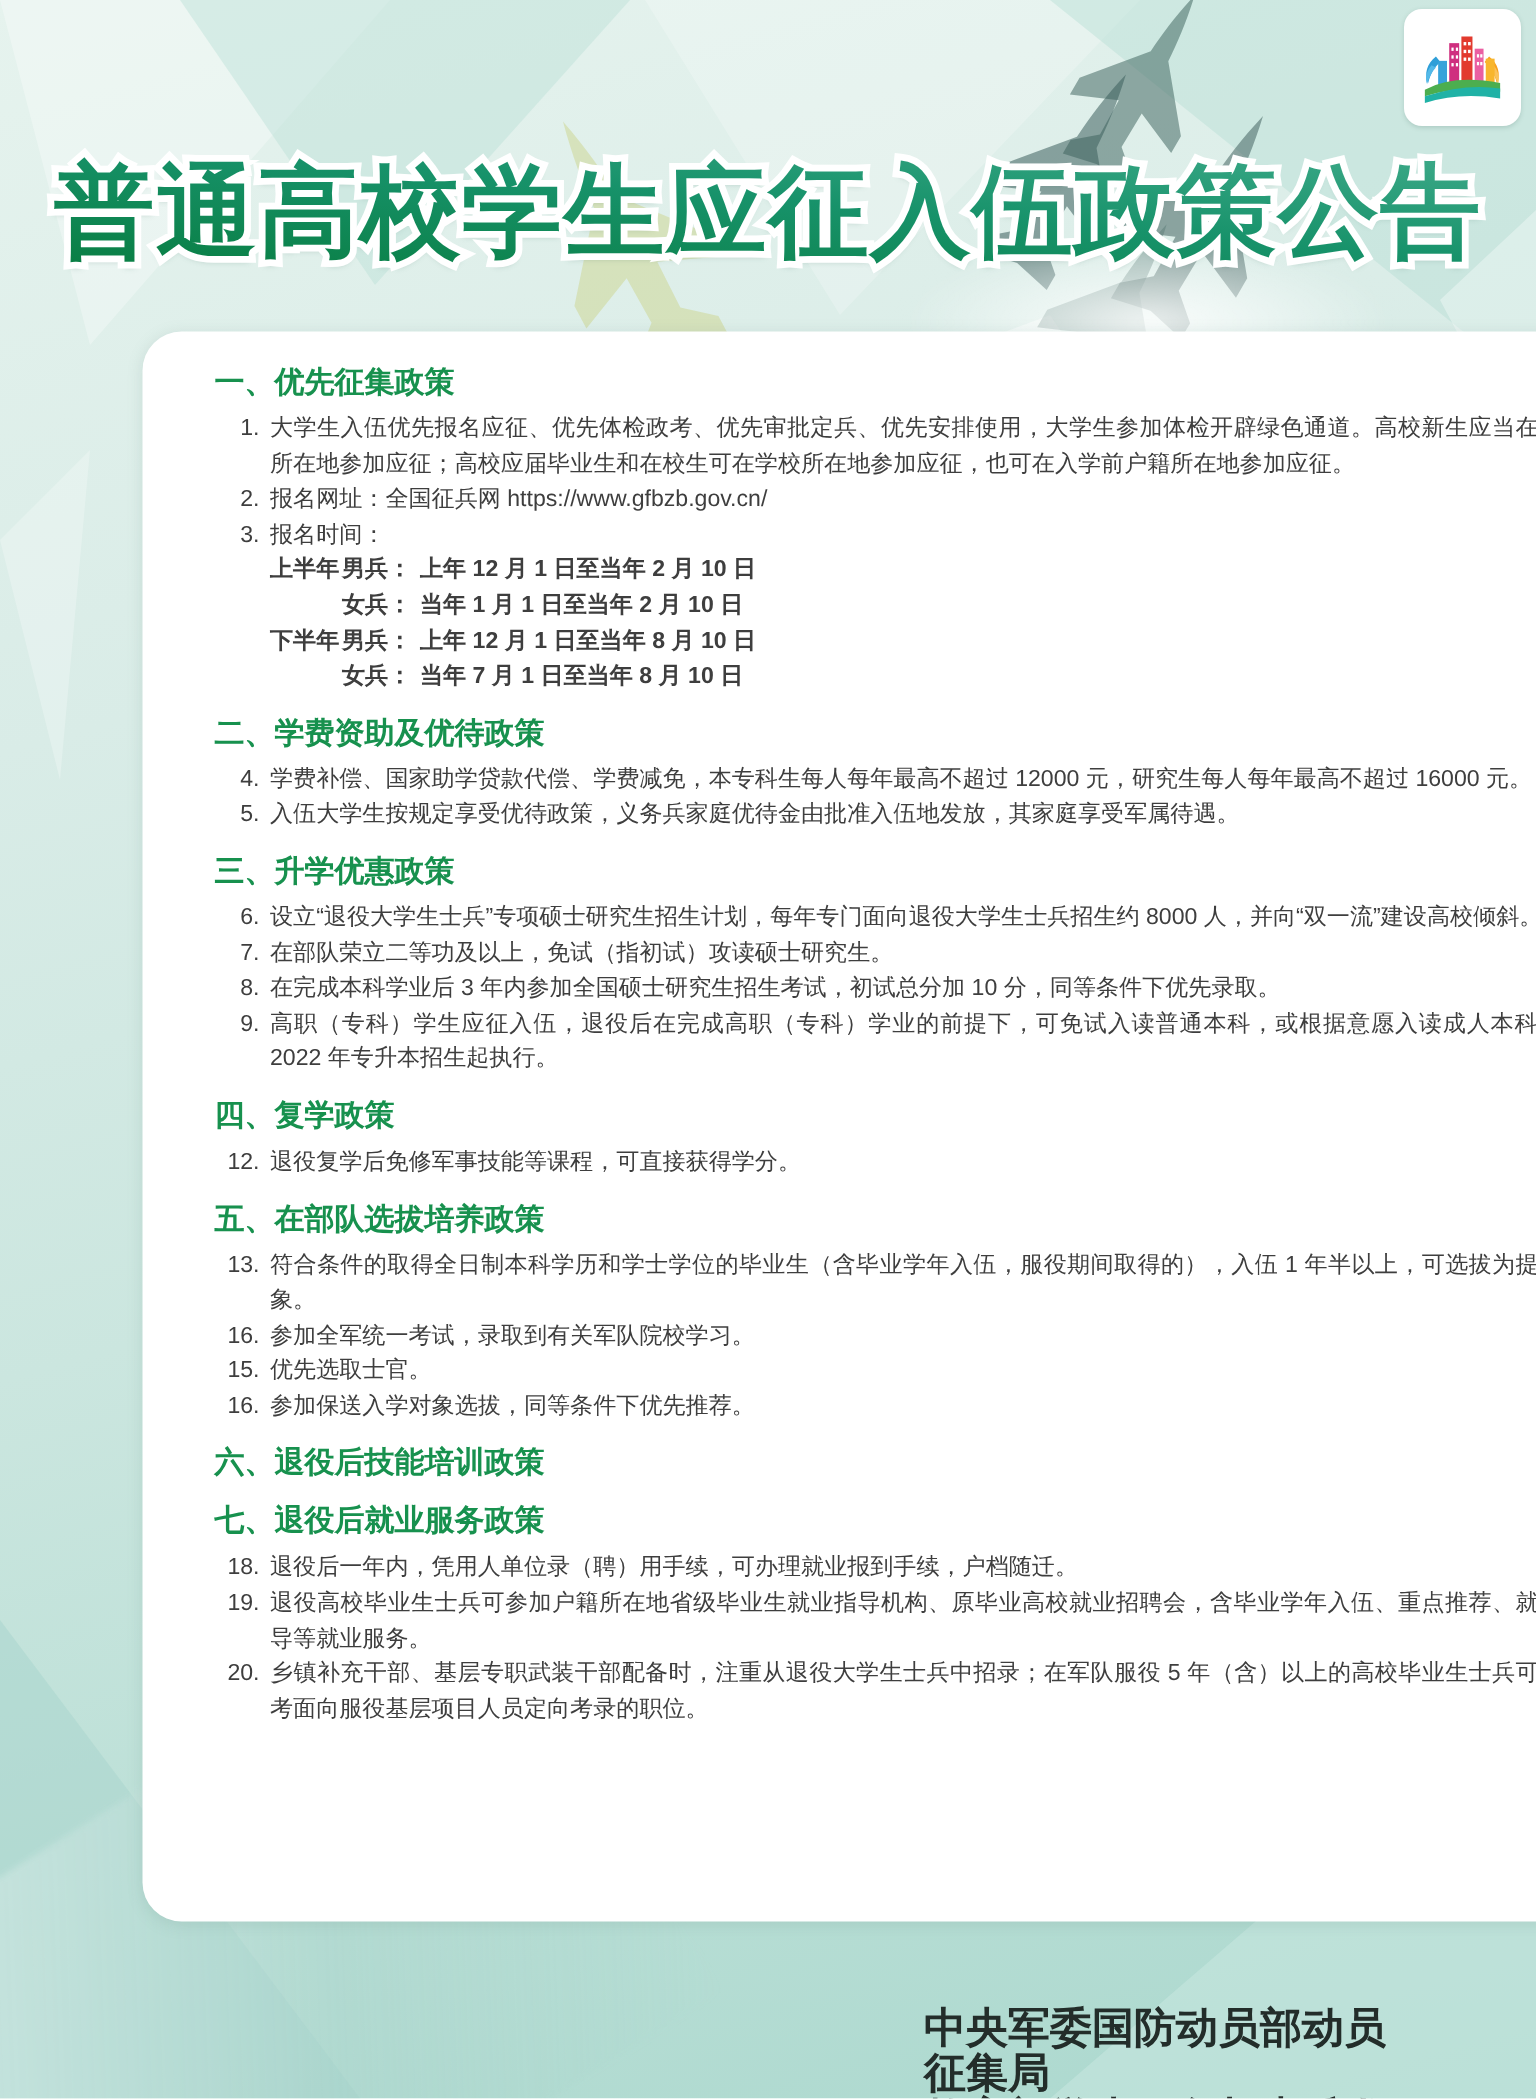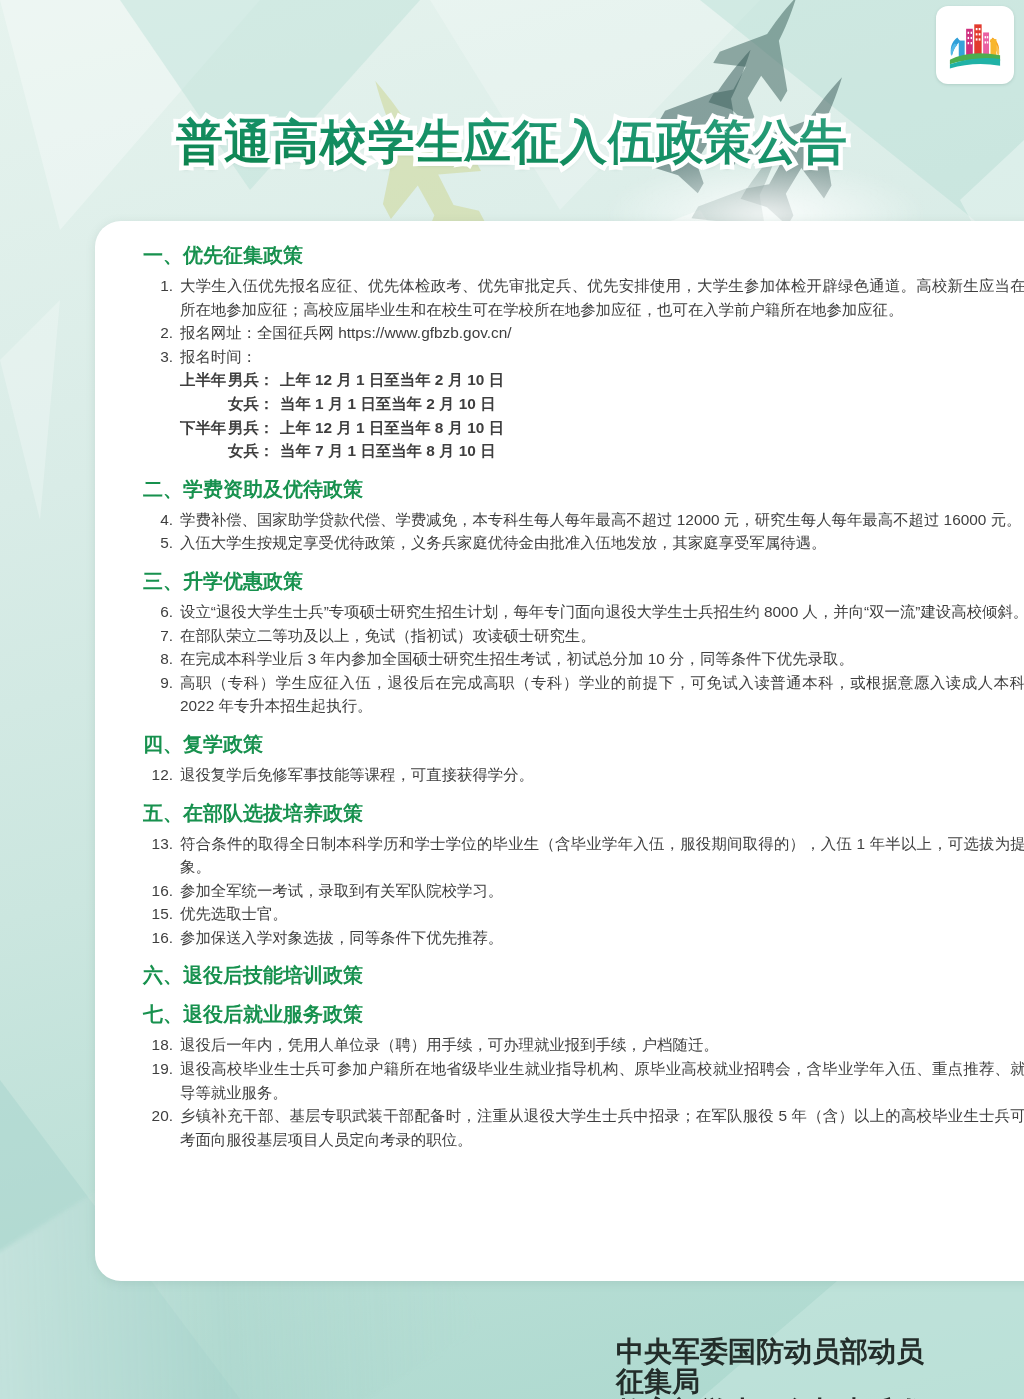--- a/index.html
+++ b/index.html
@@ -11,21 +11,21 @@
   
   .bg-svg { position:absolute; inset:0; width:100%; height:100%; }
   .cloud-blob { position:absolute; left:600px; top:160px; width:330px; height:110px;
     background:radial-gradient(ellipse at center,rgba(255,255,255,.85),rgba(255,255,255,0) 70%);
     filter:blur(6px); }
   .carrier-band { position:absolute; left:-120px; top:1180px; width:560px; height:320px;
     background:linear-gradient(120deg,rgba(255,255,255,.45),rgba(160,205,197,.25) 60%,rgba(255,255,255,0));
     transform:rotate(-32deg); filter:blur(2px); }
   
   .title-wrap { position:absolute; top:96px; left:0; width:100%; text-align:center;
-    font-weight:900; font-size:47px; letter-spacing:1px; line-height:92px; white-space:nowrap; }
+    font-weight:900; font-size:67px; letter-spacing:1px; line-height:92px; white-space:nowrap; }
   .title-outline { position:absolute; left:0; top:0; width:100%; color:#ffffff;
     -webkit-text-stroke:9px #ffffff; text-shadow:0 3px 4px rgba(60,110,95,.35); }
   .title-fill { position:relative;
     background:linear-gradient(185deg,#3ba887 8%,#17926a 45%,#0a7f45 90%);
     -webkit-background-clip:text; background-clip:text; color:transparent; }
   
   .logo-box { position:absolute; right:10px; top:6px; width:78px; height:78px;
     background:#ffffff; border-radius:12px; display:flex; align-items:center; justify-content:center;
     box-shadow:0 1px 3px rgba(90,130,120,.25); }
   

